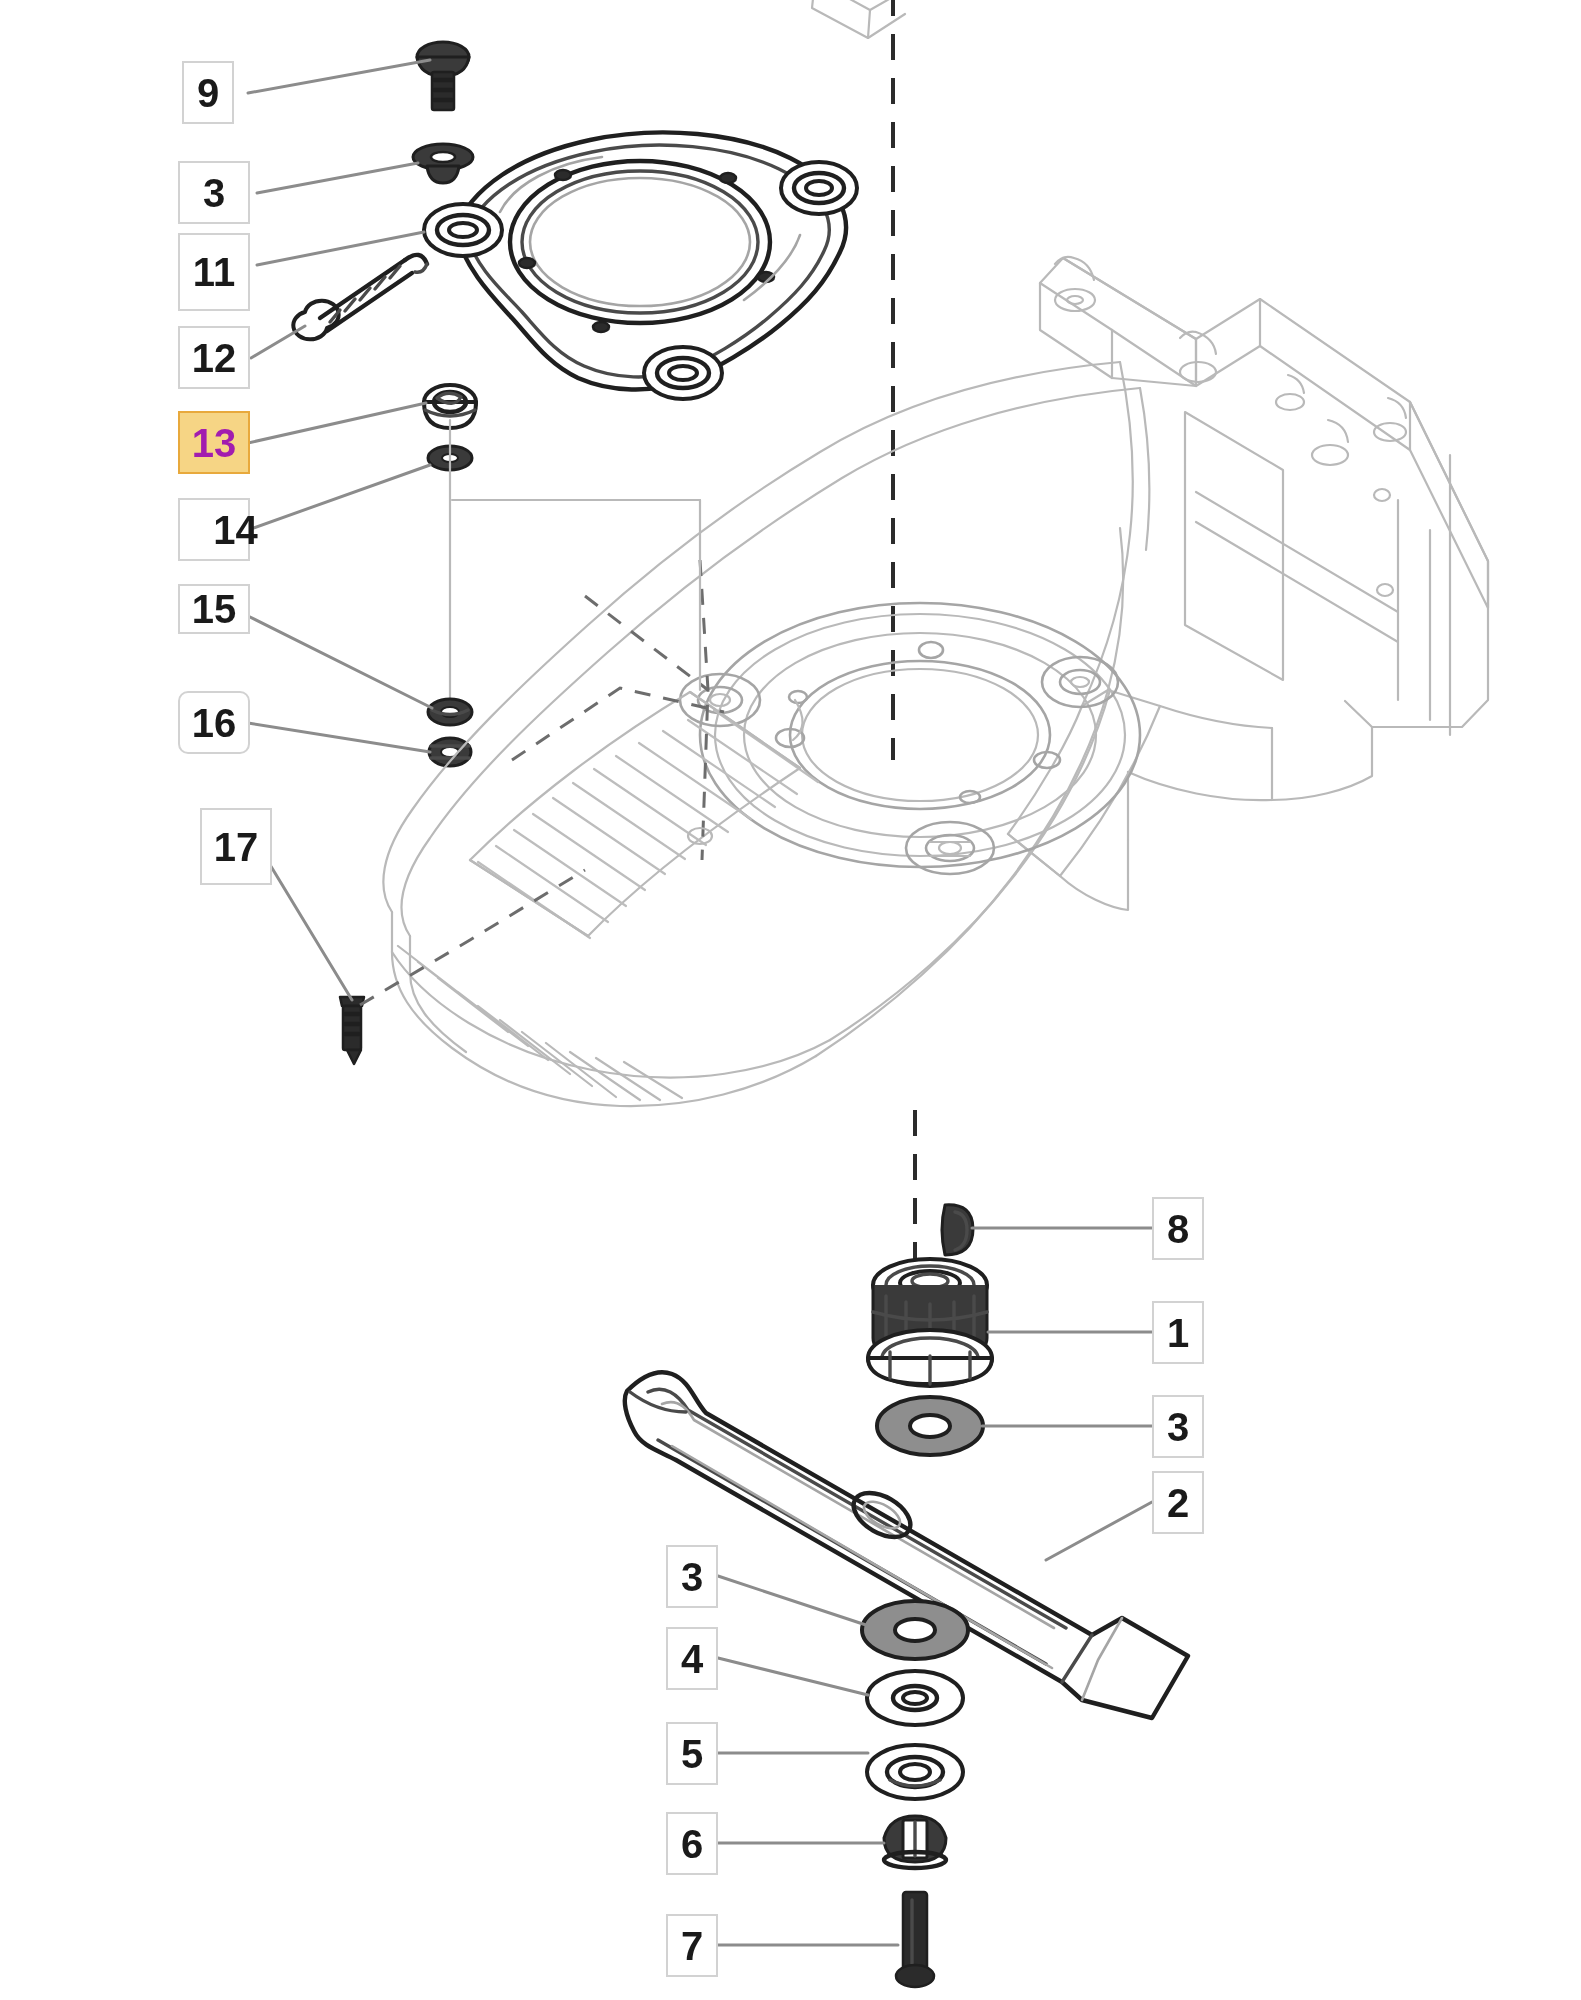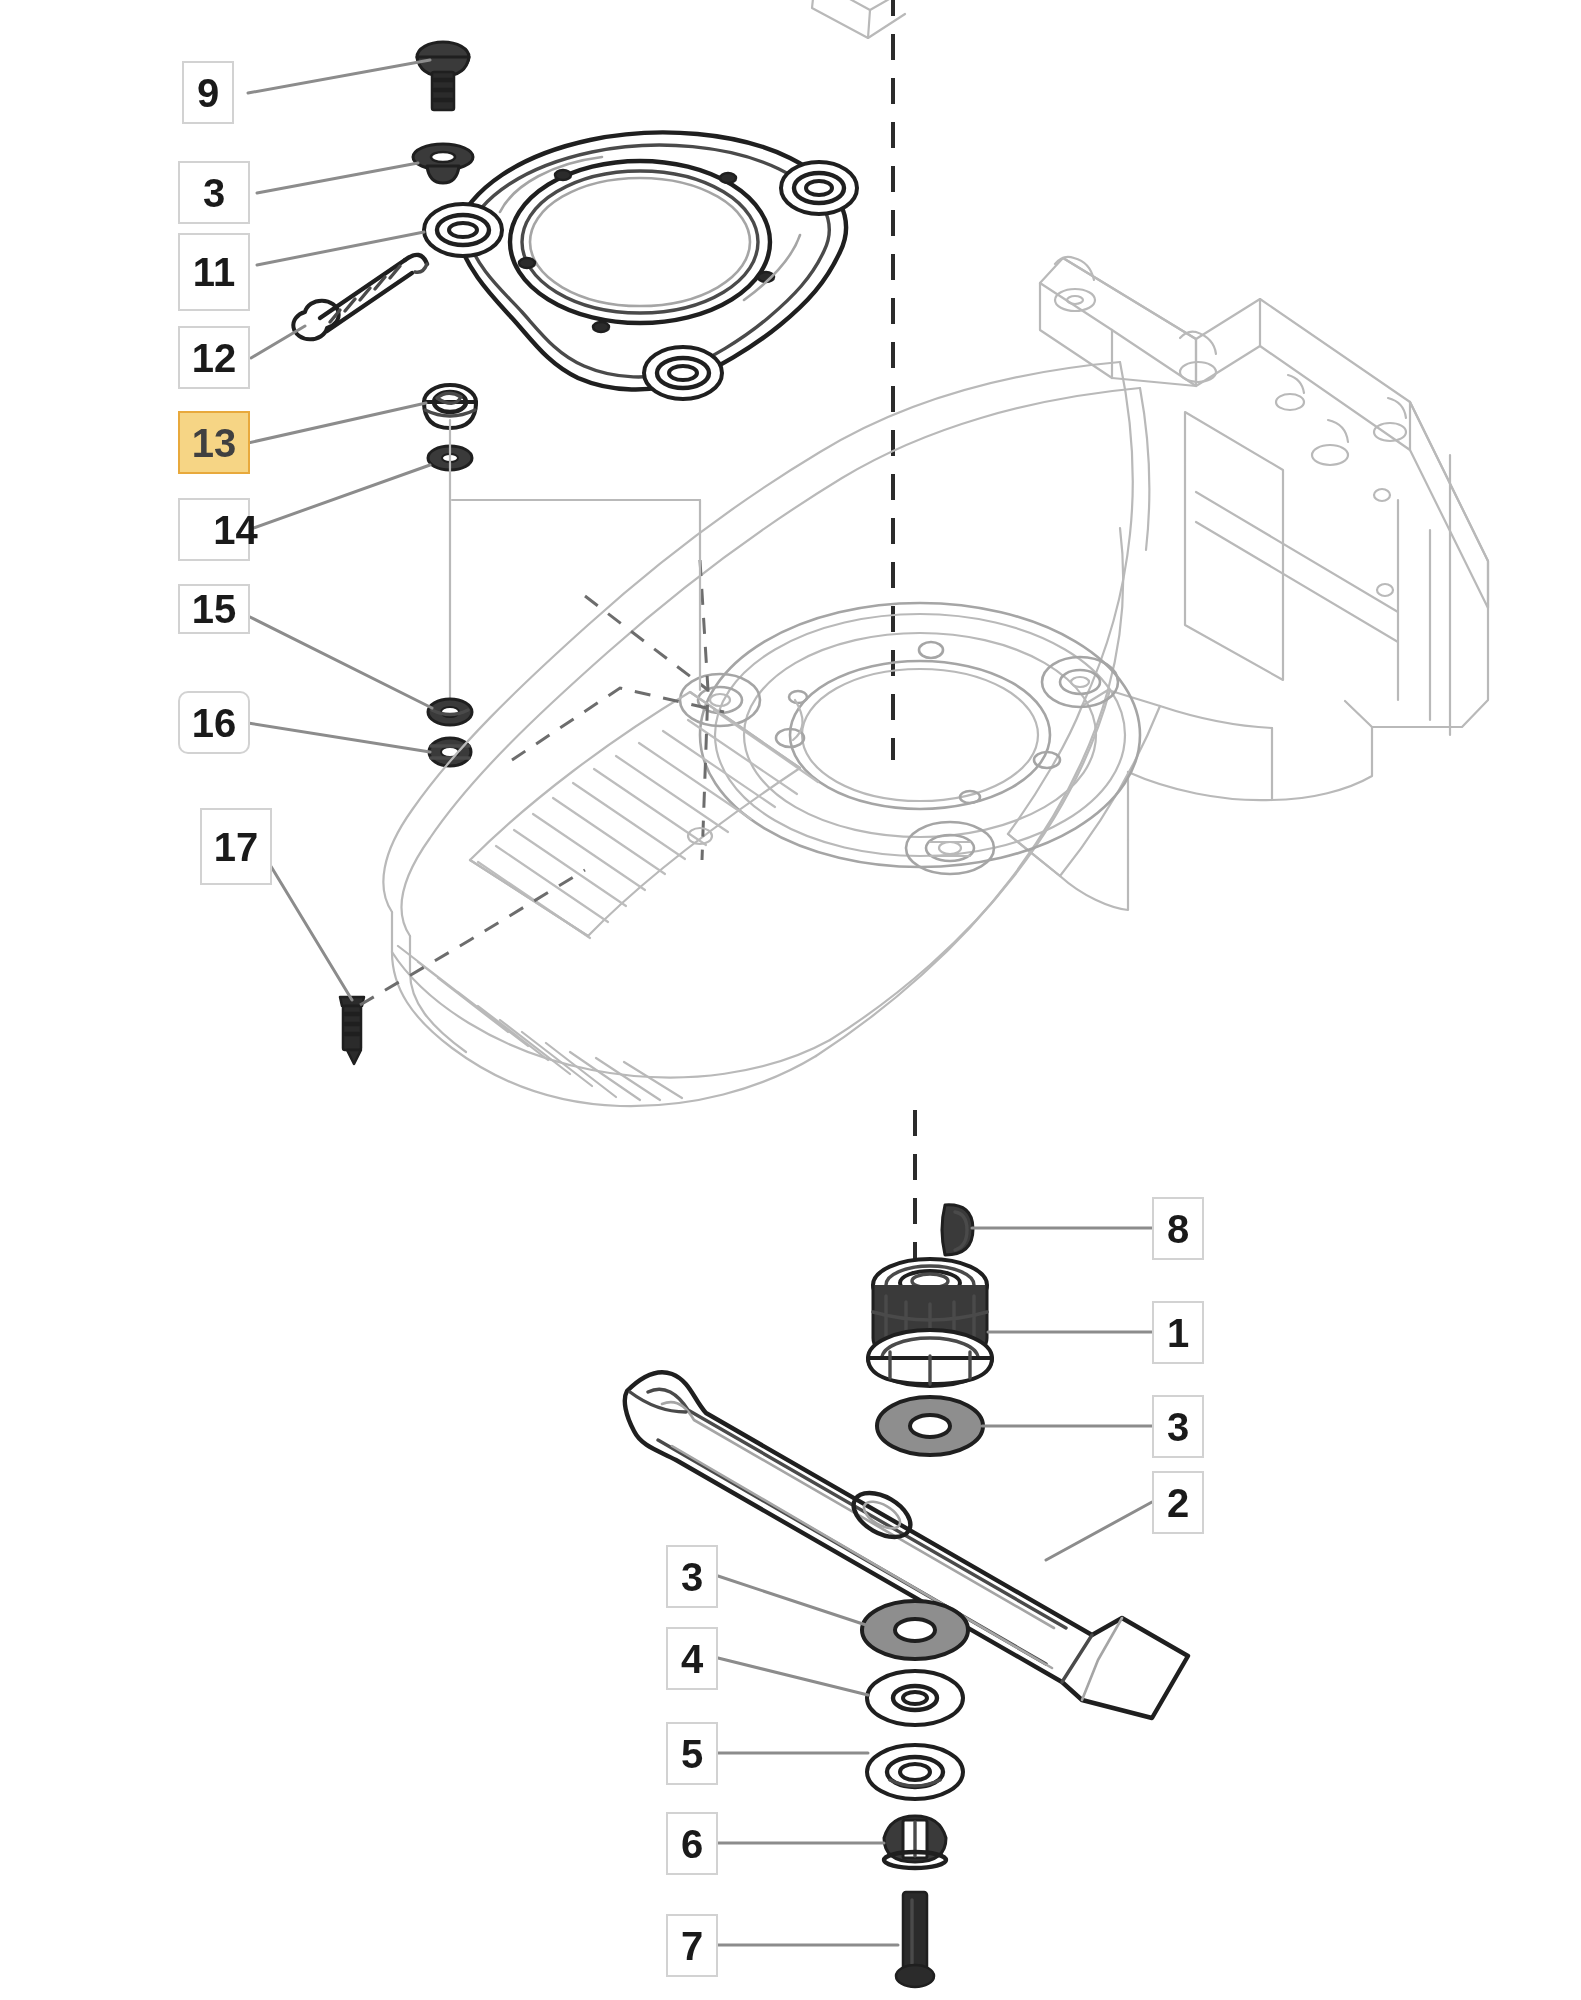--- a/index.html
+++ b/index.html
@@ -20,21 +20,21 @@
     display:flex;
     align-items:center;
     justify-content:center;
     letter-spacing:0px;
     z-index:40;
     user-select:none;
   }
   .callout.hl{
     background:#f6d585;
     border-color:#e8a93c;
-    color:#404040;
+    color:#a21caf;
   }
   .callout.w1{width:52px;}
   .callout.w2{width:72px;}
 
   
   svg.layer{position:absolute;left:0;top:0;width:1581px;height:2000px;overflow:visible;}
   svg#art{z-index:10;}
   svg#leaders{z-index:20;}
 
   .ln{stroke:#8c8c8c;stroke-width:3;fill:none;stroke-linecap:round;}

